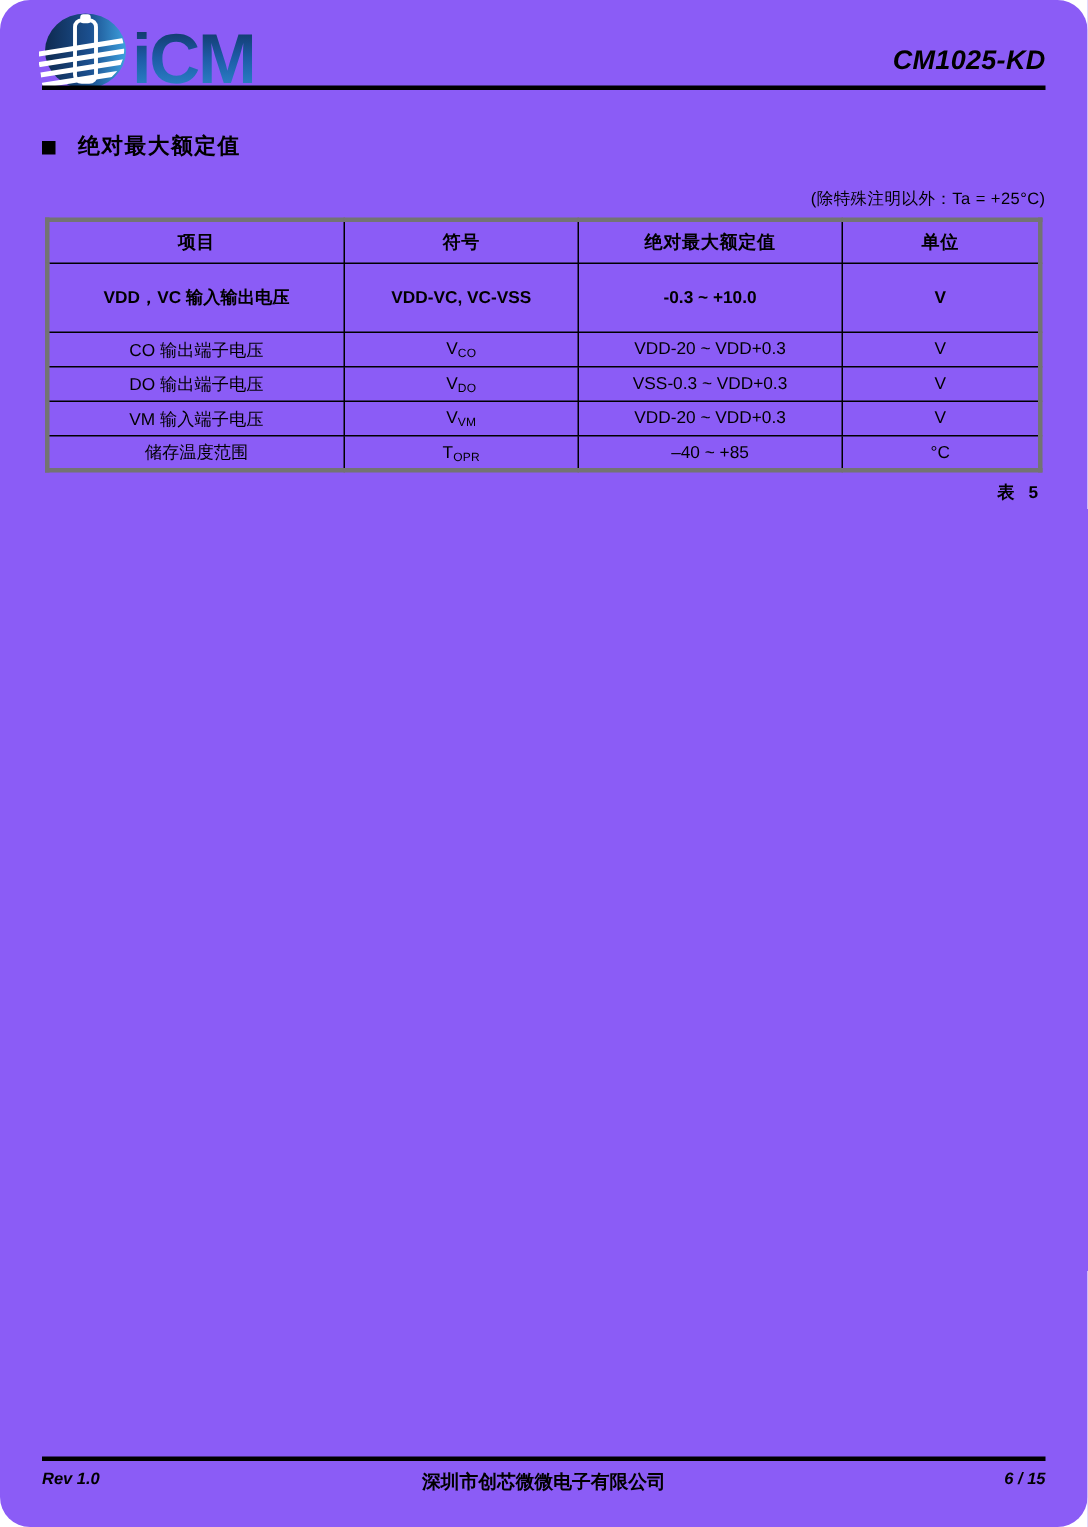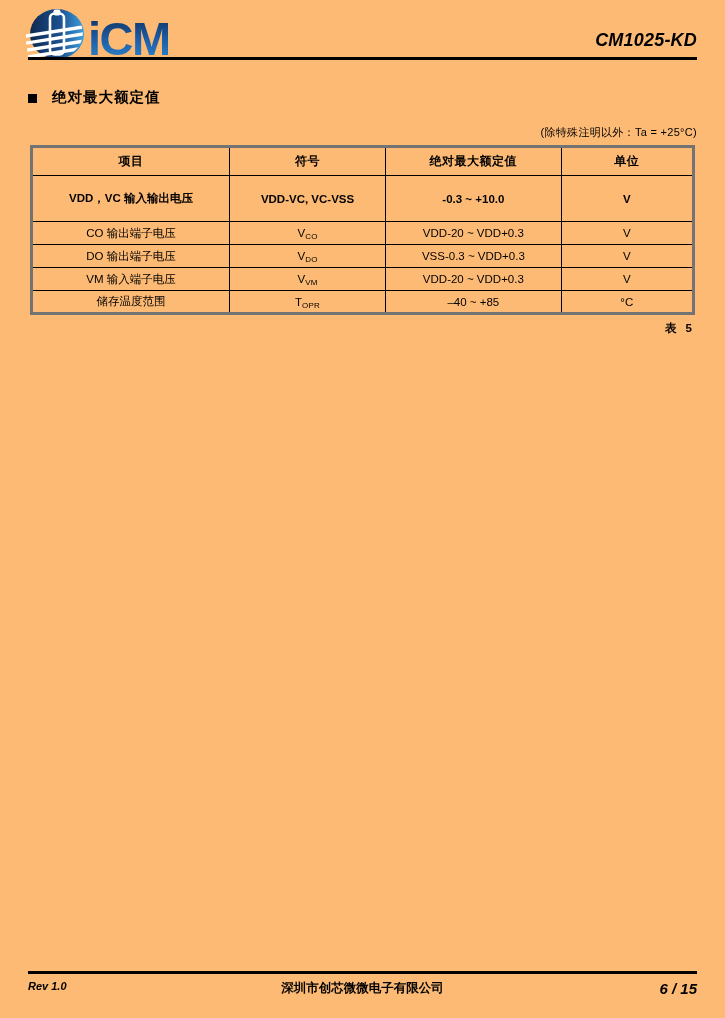--- a/index.html
+++ b/index.html
@@ -2,22 +2,23 @@
 <html><head>
 <meta charset="utf-8">
 <style>
   * { margin:0; padding:0; box-sizing:border-box; }
   html,body { background:#ffffff; }
   body { font-family:"Liberation Sans","DejaVu Sans",sans-serif; color:#000; }
 
   .page {
     position:relative;
     width:725px; height:1018px;
-    background:#fdba74;
+    background:#8b5cf6;
     overflow:hidden;
+    border-radius:20px;
   }
 
   
   .logo { position:absolute; left:26px; top:7px; width:152px; height:54px; }
   .doc-num {
     position:absolute; right:28px; top:30px;
     font-size:18px; font-weight:bold; font-style:italic;
     letter-spacing:0.2px;
   }
   .header-rule {
@@ -86,21 +87,21 @@
   .footer .rev {
     position:absolute; left:0; top:0;
     font-size:11px; font-weight:bold; font-style:italic;
   }
   .footer .company {
     position:absolute; left:0; right:0; top:0; text-align:center;
     font-size:12.5px; font-weight:bold;
   }
   .footer .pagenum {
     position:absolute; right:0; top:0;
-    font-size:15px; font-weight:bold; font-style:italic;
+    font-size:11px; font-weight:bold; font-style:italic;
   }
 </style>
 </head>
 <body>
 
 <div class="page">
 
   <div class="logo">
     <svg width="152" height="54" viewBox="0 0 152 54">
       <defs>

